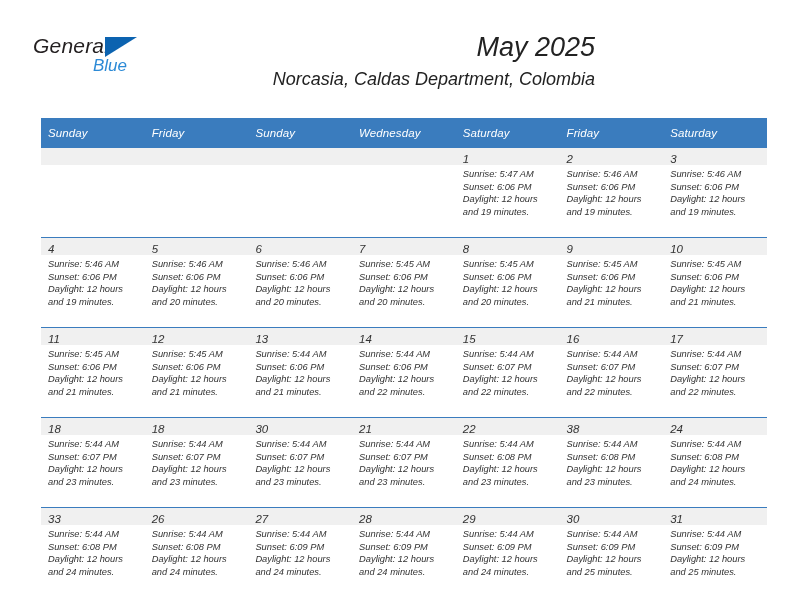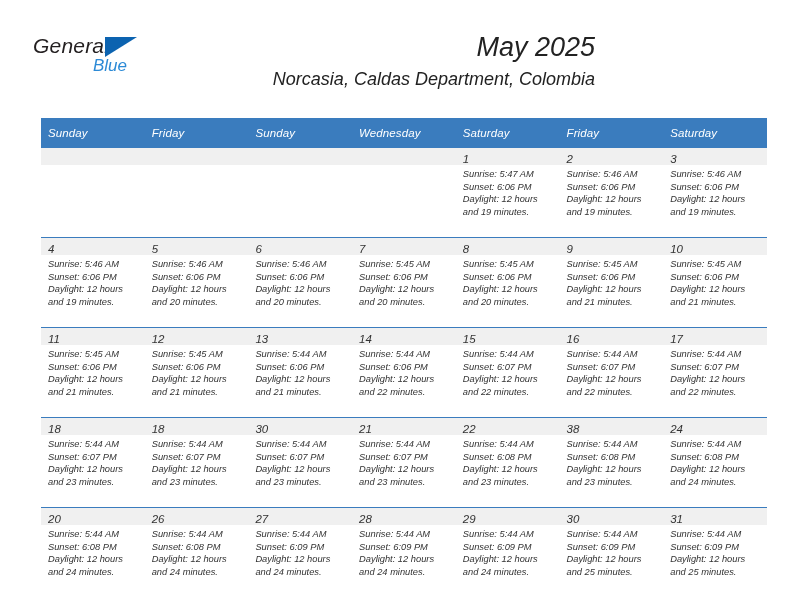--- a/index.html
+++ b/index.html
@@ -411,21 +411,21 @@
               <div class="cell-body">
                 <div class="cell-line">Sunrise: 5:44 AM</div>
                 <div class="cell-line">Sunset: 6:08 PM</div>
                 <div class="cell-line">Daylight: 12 hours</div>
                 <div class="cell-line">and 24 minutes.</div>
               </div>
             </td>
           </tr>
           <tr class="week-row">
             <td class="">
-              <div class="daynum-band"><span class="daynum">20</span></div>
+              <div class="daynum-band"><span class="daynum">33</span></div>
               <div class="cell-body">
                 <div class="cell-line">Sunrise: 5:44 AM</div>
                 <div class="cell-line">Sunset: 6:08 PM</div>
                 <div class="cell-line">Daylight: 12 hours</div>
                 <div class="cell-line">and 24 minutes.</div>
               </div>
             </td>
             <td class="">
               <div class="daynum-band"><span class="daynum">26</span></div>
               <div class="cell-body">

